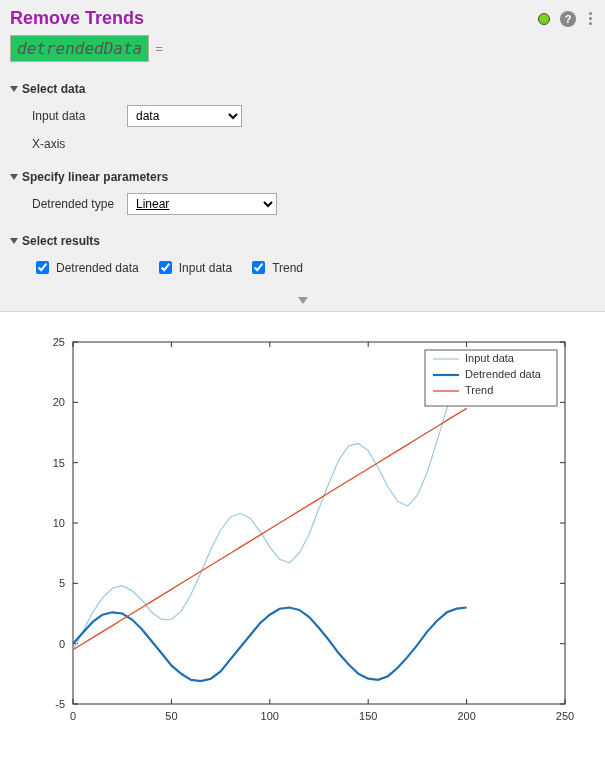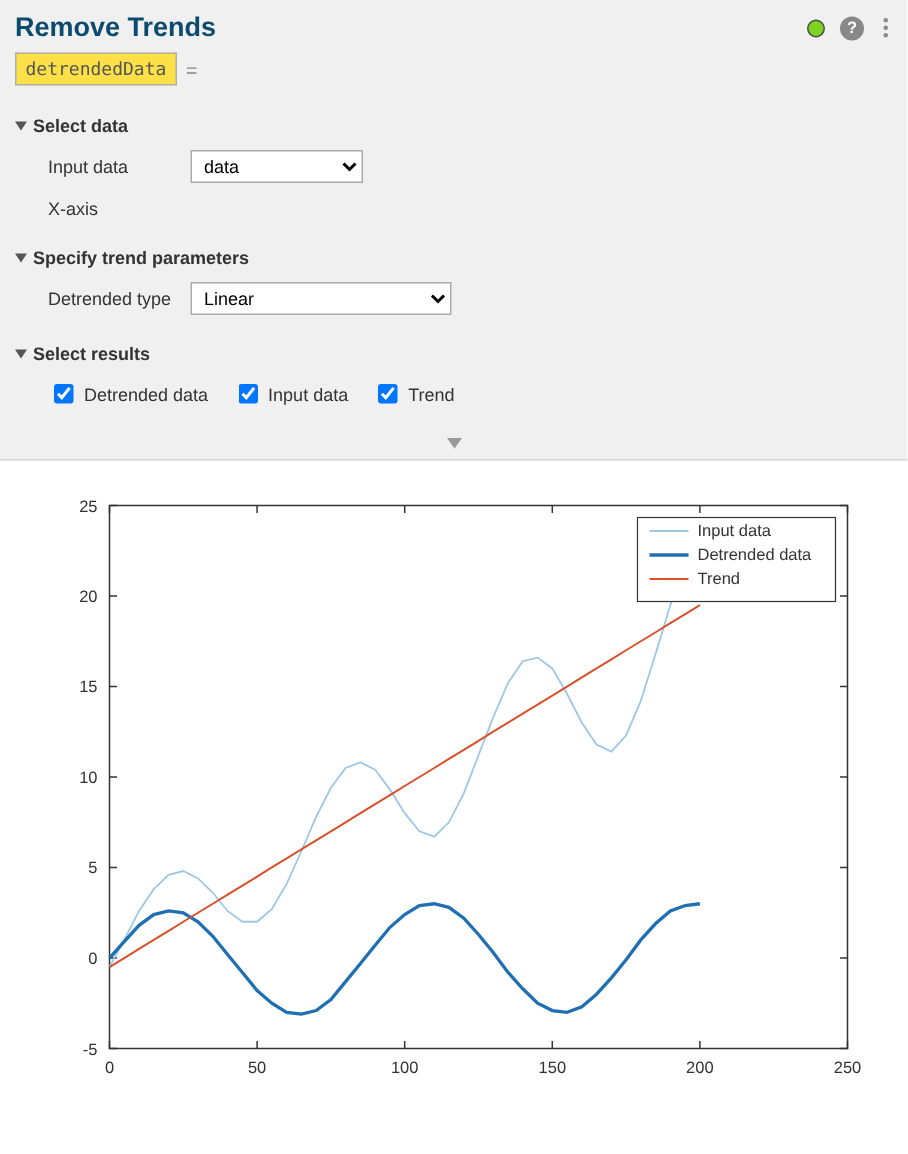--- a/index.html
+++ b/index.html
@@ -18,21 +18,21 @@
     position: relative;
   }
   .header-row {
     display: flex;
     align-items: center;
     justify-content: space-between;
   }
   .title {
     font-size: 18px;
     font-weight: bold;
-    color: #0c4a6e;
+    color: #a21caf;
   }
   .header-icons {
     display: flex;
     align-items: center;
     gap: 10px;
   }
   .status-dot {
     width: 12px; height: 12px; border-radius: 50%;
     background: #7ed321;
     border: 1px solid #4a4a4a;
@@ -49,25 +49,26 @@
   }
   .kebab span { width: 3px; height: 3px; border-radius: 50%; background: #888; }
   .formula-row {
     display: flex; align-items: center; gap: 6px;
     margin-top: 6px; margin-bottom: 10px;
     color: #888;
     font-size: 13px;
   }
   .var-box {
     border: 1px solid #b0b0b0;
-    background: #fde047;
+    background: #22c55e;
     padding: 3px 6px;
     font-family: Menlo, Consolas, monospace;
-    font-size: 12px;
+    font-size: 16px;
     color: #555;
+    font-style: italic;
   }
   .formula-data { font-family: Menlo, Consolas, monospace; color: #555; font-weight: bold; }
   .section {
     padding: 6px 0 4px 0;
   }
   .section-header {
     display: flex; align-items: center; gap: 4px;
     font-weight: bold; font-size: 12px;
     cursor: pointer;
     padding: 4px 0;
@@ -87,21 +88,21 @@
     color: #333;
   }
   select.dd {
     width: 115px;
     height: 22px;
     font-size: 12px;
     border: 1px solid #aaa;
     background: #fff;
     padding: 0 4px;
   }
-  select.dd.wide { width: 174px; }
+  select.dd.wide { width: 150px; text-decoration: underline; }
   .check-row {
     display: flex; align-items: center; gap: 16px;
     padding: 6px 0 10px 22px;
   }
   .chk { display: flex; align-items: center; gap: 4px; }
   .chk input { width: 13px; height: 13px; }
   .expand-row {
     text-align: center;
     padding: 2px 0 4px 0;
   }
@@ -159,21 +160,21 @@
       </select>
     </div>
     <div class="field-row">
       <span class="field-label">X-axis</span>
     </div>
   </div>
 
   <div class="section">
     <div class="section-header">
       <span class="disclosure"></span>
-      <span>Specify trend parameters</span>
+      <span>Specify linear parameters</span>
     </div>
     <div class="field-row">
       <span class="field-label">Detrended type</span>
       <select class="dd wide">
         <option>Linear</option>
       </select>
     </div>
   </div>
 
   <div class="section">

